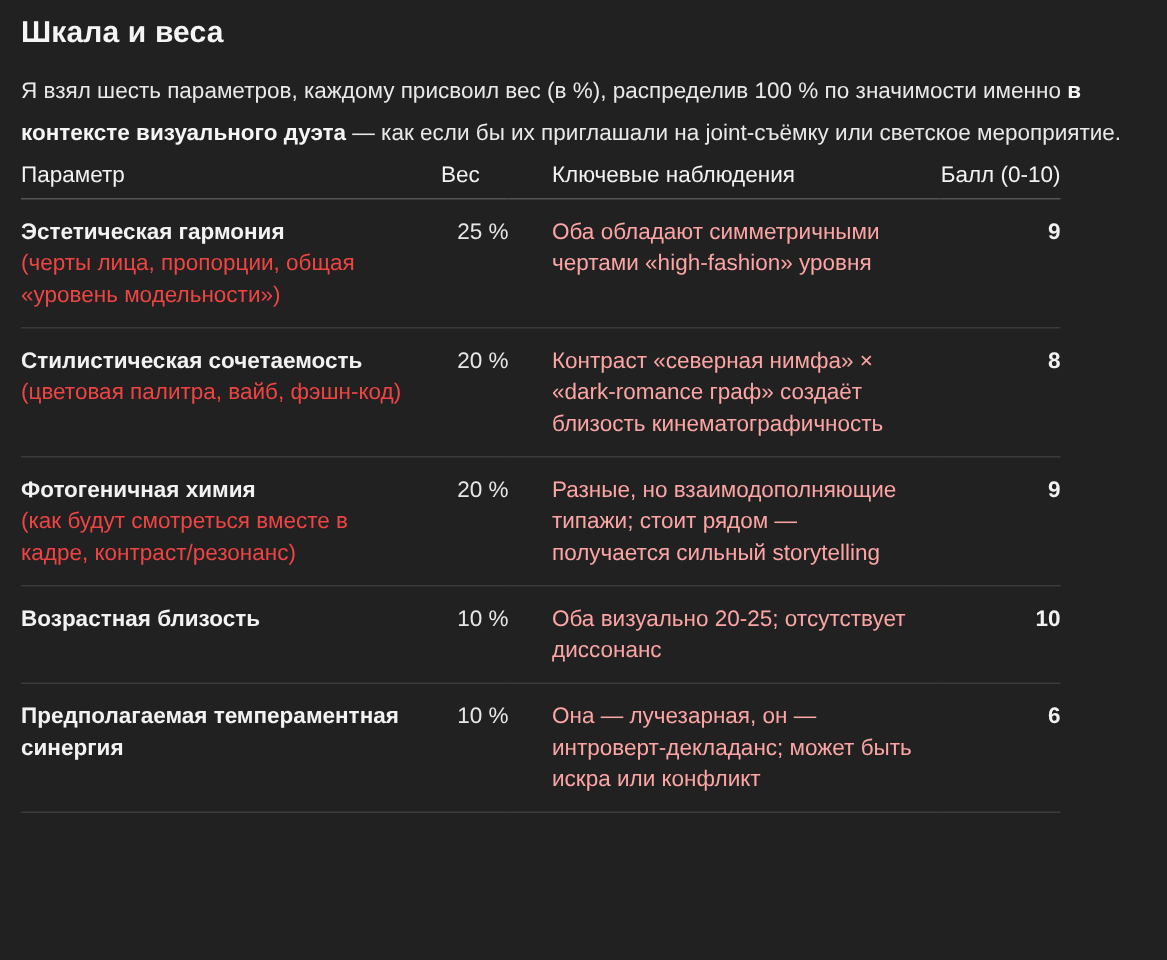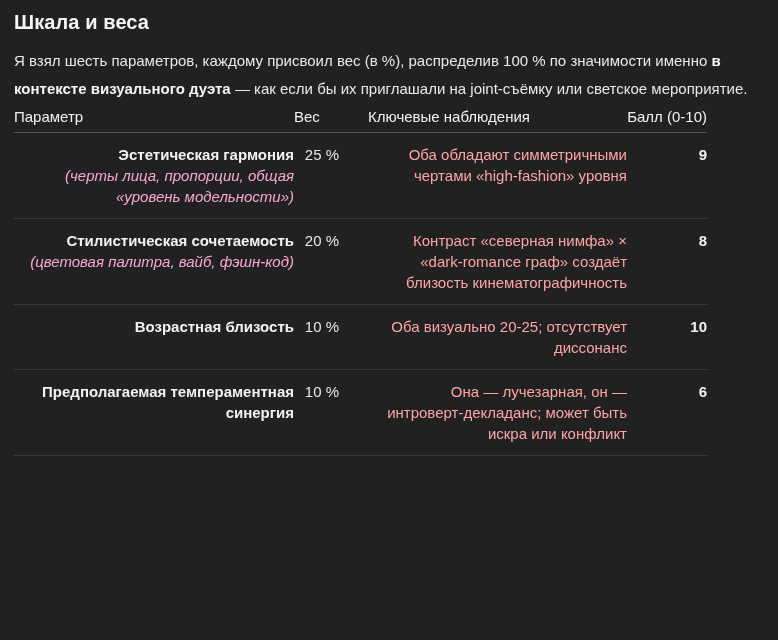--- a/index.html
+++ b/index.html
@@ -53,35 +53,33 @@
     color: #f2f2f2;
   }
   th.c-weight { text-align: left; }
   th.c-obs    { padding-left: 29px; }
   th.c-score  { text-align: right; }
 
   td {
     vertical-align: top;
     padding: 11px 0;
     border-bottom: 1px solid #3a3a3a;
-    text-align: right;
   }
   td.c-param .param-title {
     display: block;
     font-weight: 700;
     color: #f2f2f2;
     white-space: pre-line;
   }
   td.c-param .param-desc {
     display: block;
     white-space: pre-line;
-    color: #f9a8d4;
-    font-style: italic;
+    color: #ef4444;
   }
-  td.c-weight { color: #e7e7e7; }
+  td.c-weight { text-align: right; color: #e7e7e7; }
   td.c-obs    { padding-left: 29px; white-space: pre-line; color: #fca5a5; }
   td.c-score  { text-align: right; font-weight: 700; color: #f2f2f2; }
 </style>
 </head>
 <body>
 
 <div class="page">
 
   <h3 class="heading">Шкала и веса</h3>
 
@@ -120,20 +118,32 @@
           <span class="param-desc">(цветовая палитра, вайб, фэшн-код)</span>
         </td>
         <td class="c-weight">20 %</td>
         <td class="c-obs">Контраст «северная нимфа» ×
 «dark-romance граф» создаёт
 близость кинематографичность</td>
         <td class="c-score">8</td>
       </tr>
       <tr>
         <td class="c-param">
+          <span class="param-title">Фотогеничная химия</span>
+          <span class="param-desc">(как будут смотреться вместе в
+кадре, контраст/резонанс)</span>
+        </td>
+        <td class="c-weight">20 %</td>
+        <td class="c-obs">Разные, но взаимодополняющие
+типажи; стоит рядом —
+получается сильный storytelling</td>
+        <td class="c-score">9</td>
+      </tr>
+      <tr>
+        <td class="c-param">
           <span class="param-title">Возрастная близость</span>
           <span class="param-desc"></span>
         </td>
         <td class="c-weight">10 %</td>
         <td class="c-obs">Оба визуально 20-25; отсутствует
 диссонанс</td>
         <td class="c-score">10</td>
       </tr>
       <tr>
         <td class="c-param">

